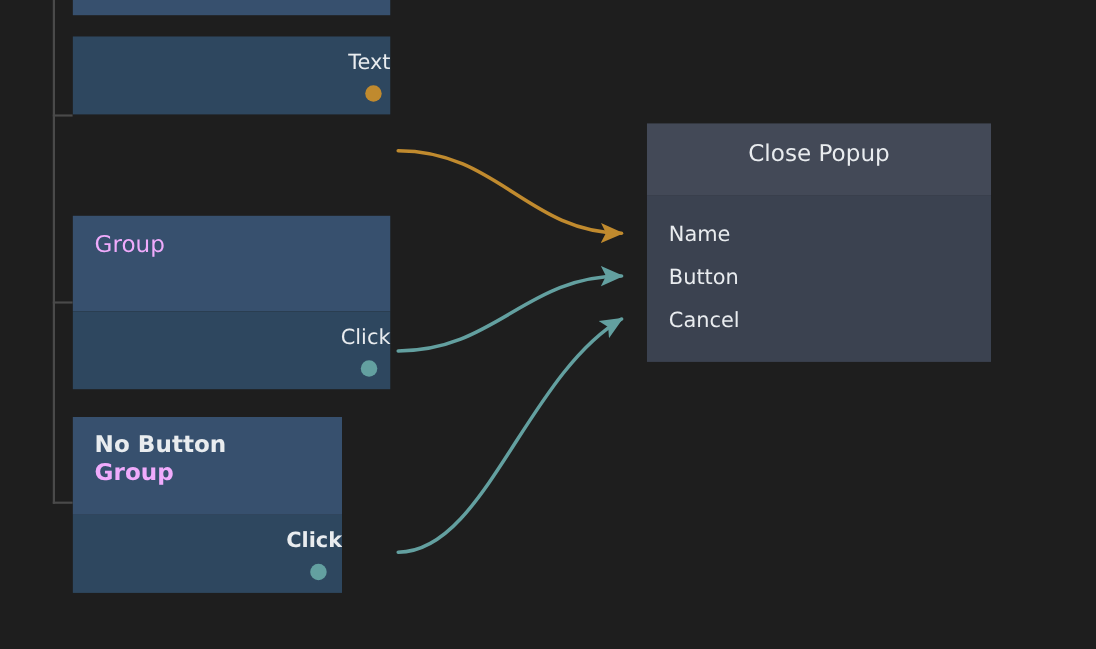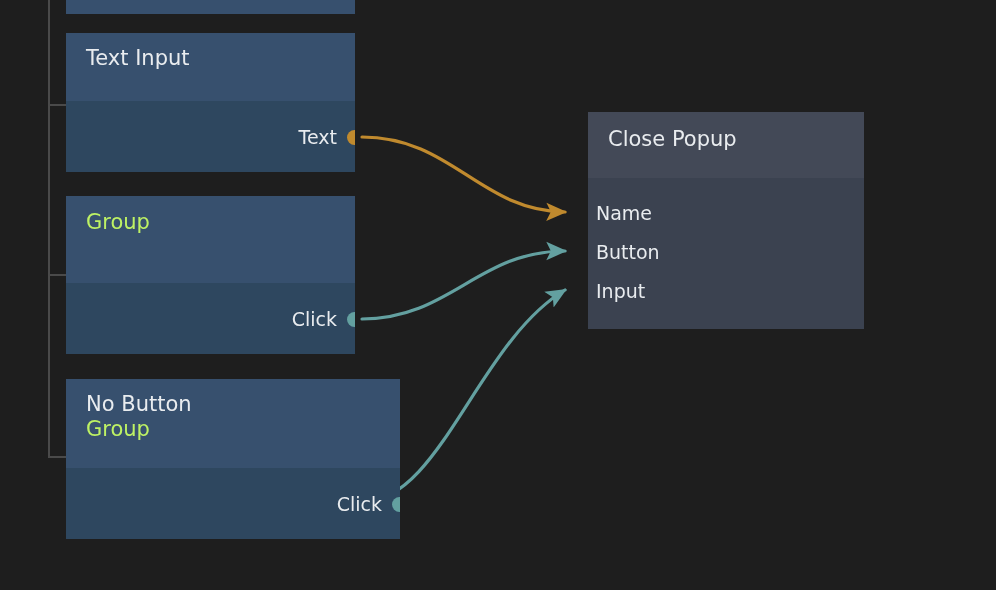--- a/index.html
+++ b/index.html
@@ -55,21 +55,21 @@
     padding: 14px 20px 12px 20px;
   }
   .node-title {
     font-size: 21px;
     color: #e9ecef;
     line-height: 1.14;
     white-space: nowrap;
   }
   .node-subtitle {
     font-size: 21px;
-    color: #bef264;
+    color: #f0abfc;
     line-height: 1.18;
     white-space: nowrap;
   }
   .node-body {
     position: relative;
     box-sizing: border-box;
   }
   
   .node.blue .node-header { background: #37506e; }
   .node.blue .node-body   { background: #2e475f; }
@@ -78,36 +78,37 @@
   .node.gray .node-body   { background: #3b4250; }
 
   
   .port-out {
     position: absolute;
     right: 0;
     transform: translateY(-50%);
     display: flex;
     align-items: center;
     gap: 10px;
+    flex-direction: column;
   }
   .port-out .port-label {
     font-size: 19px;
     color: #e9ecef;
     white-space: nowrap;
   }
   .port-dot {
     width: 15px;
     height: 15px;
     border-radius: 50%;
     margin-right: -7px;
     flex: 0 0 auto;
   }
   .port-in {
     position: absolute;
-    left: 8px;
+    left: 20px;
     transform: translateY(-50%);
     font-size: 19px;
     color: #e9ecef;
     white-space: nowrap;
   }
   
   #edges {
     position: absolute;
     left: 0; top: 0;
     width: 996px; height: 590px;
@@ -141,60 +142,57 @@
     <path d="M 362 319 C 450 319, 478 251, 565 251" fill="none" stroke="#63a0a0" stroke-width="3.2" stroke-linecap="round" marker-end="url(#arrow-teal)"></path>
 
     <path d="M 362 502 C 440 502, 478 342, 565 290" fill="none" stroke="#63a0a0" stroke-width="3.2" stroke-linecap="round" marker-end="url(#arrow-teal)"></path>
   </svg>
 
   <div class="node blue" id="node-clipped" style="left:66px; top:-34px; width:289px; height:48px;">
     <div class="node-header" style="height:48px;"></div>
   </div>
 
   <div class="node blue" id="node-text-input" style="left:66px; top:33px; width:289px; height:139px;">
-    <div class="node-header" style="height:68px;">
-      <div class="node-title">Text Input</div>
-    </div>
     <div class="node-body" style="height:71px;">
       <div class="port-out" style="top:36px;">
         <span class="port-label">Text</span>
         <span class="port-dot" style="background:#c08a2e;"></span>
       </div>
     </div>
   </div>
 
   <div class="node blue" id="node-yes-button" style="left:66px; top:196px; width:289px; height:158px;">
     <div class="node-header" style="height:87px;">
       <div class="node-subtitle">Group</div>
     </div>
     <div class="node-body" style="height:71px;">
       <div class="port-out" style="top:36px;">
         <span class="port-label">Click</span>
         <span class="port-dot" style="background:#63a0a0;"></span>
       </div>
     </div>
   </div>
 
-  <div class="node blue" id="node-no-button" style="left:66px; top:379px; width:334px; height:160px;">
+  <div class="node blue" id="node-no-button" style="left:66px; top:379px; width:245px; height:160px;font-weight:bold;">
     <div class="node-header" style="height:89px;">
       <div class="node-title">No Button</div>
       <div class="node-subtitle">Group</div>
     </div>
     <div class="node-body" style="height:71px;">
       <div class="port-out" style="top:36px;">
         <span class="port-label">Click</span>
         <span class="port-dot" style="background:#63a0a0;"></span>
       </div>
     </div>
   </div>
 
-  <div class="node gray" id="node-close-popup" style="left:588px; top:112px; width:276px; height:217px;">
+  <div class="node gray" id="node-close-popup" style="left:588px; top:112px; width:313px; height:217px;text-align:center;">
     <div class="node-header" style="height:66px; padding-top:16px;">
       <div class="node-title">Close Popup</div>
     </div>
     <div class="node-body" style="height:151px;">
       <div class="port-in" style="top:35px;">Name</div>
       <div class="port-in" style="top:74px;">Button</div>
-      <div class="port-in" style="top:113px;">Input</div>
+      <div class="port-in" style="top:113px;">Cancel</div>
     </div>
   </div>
 
 </div>
 
 </body></html>

